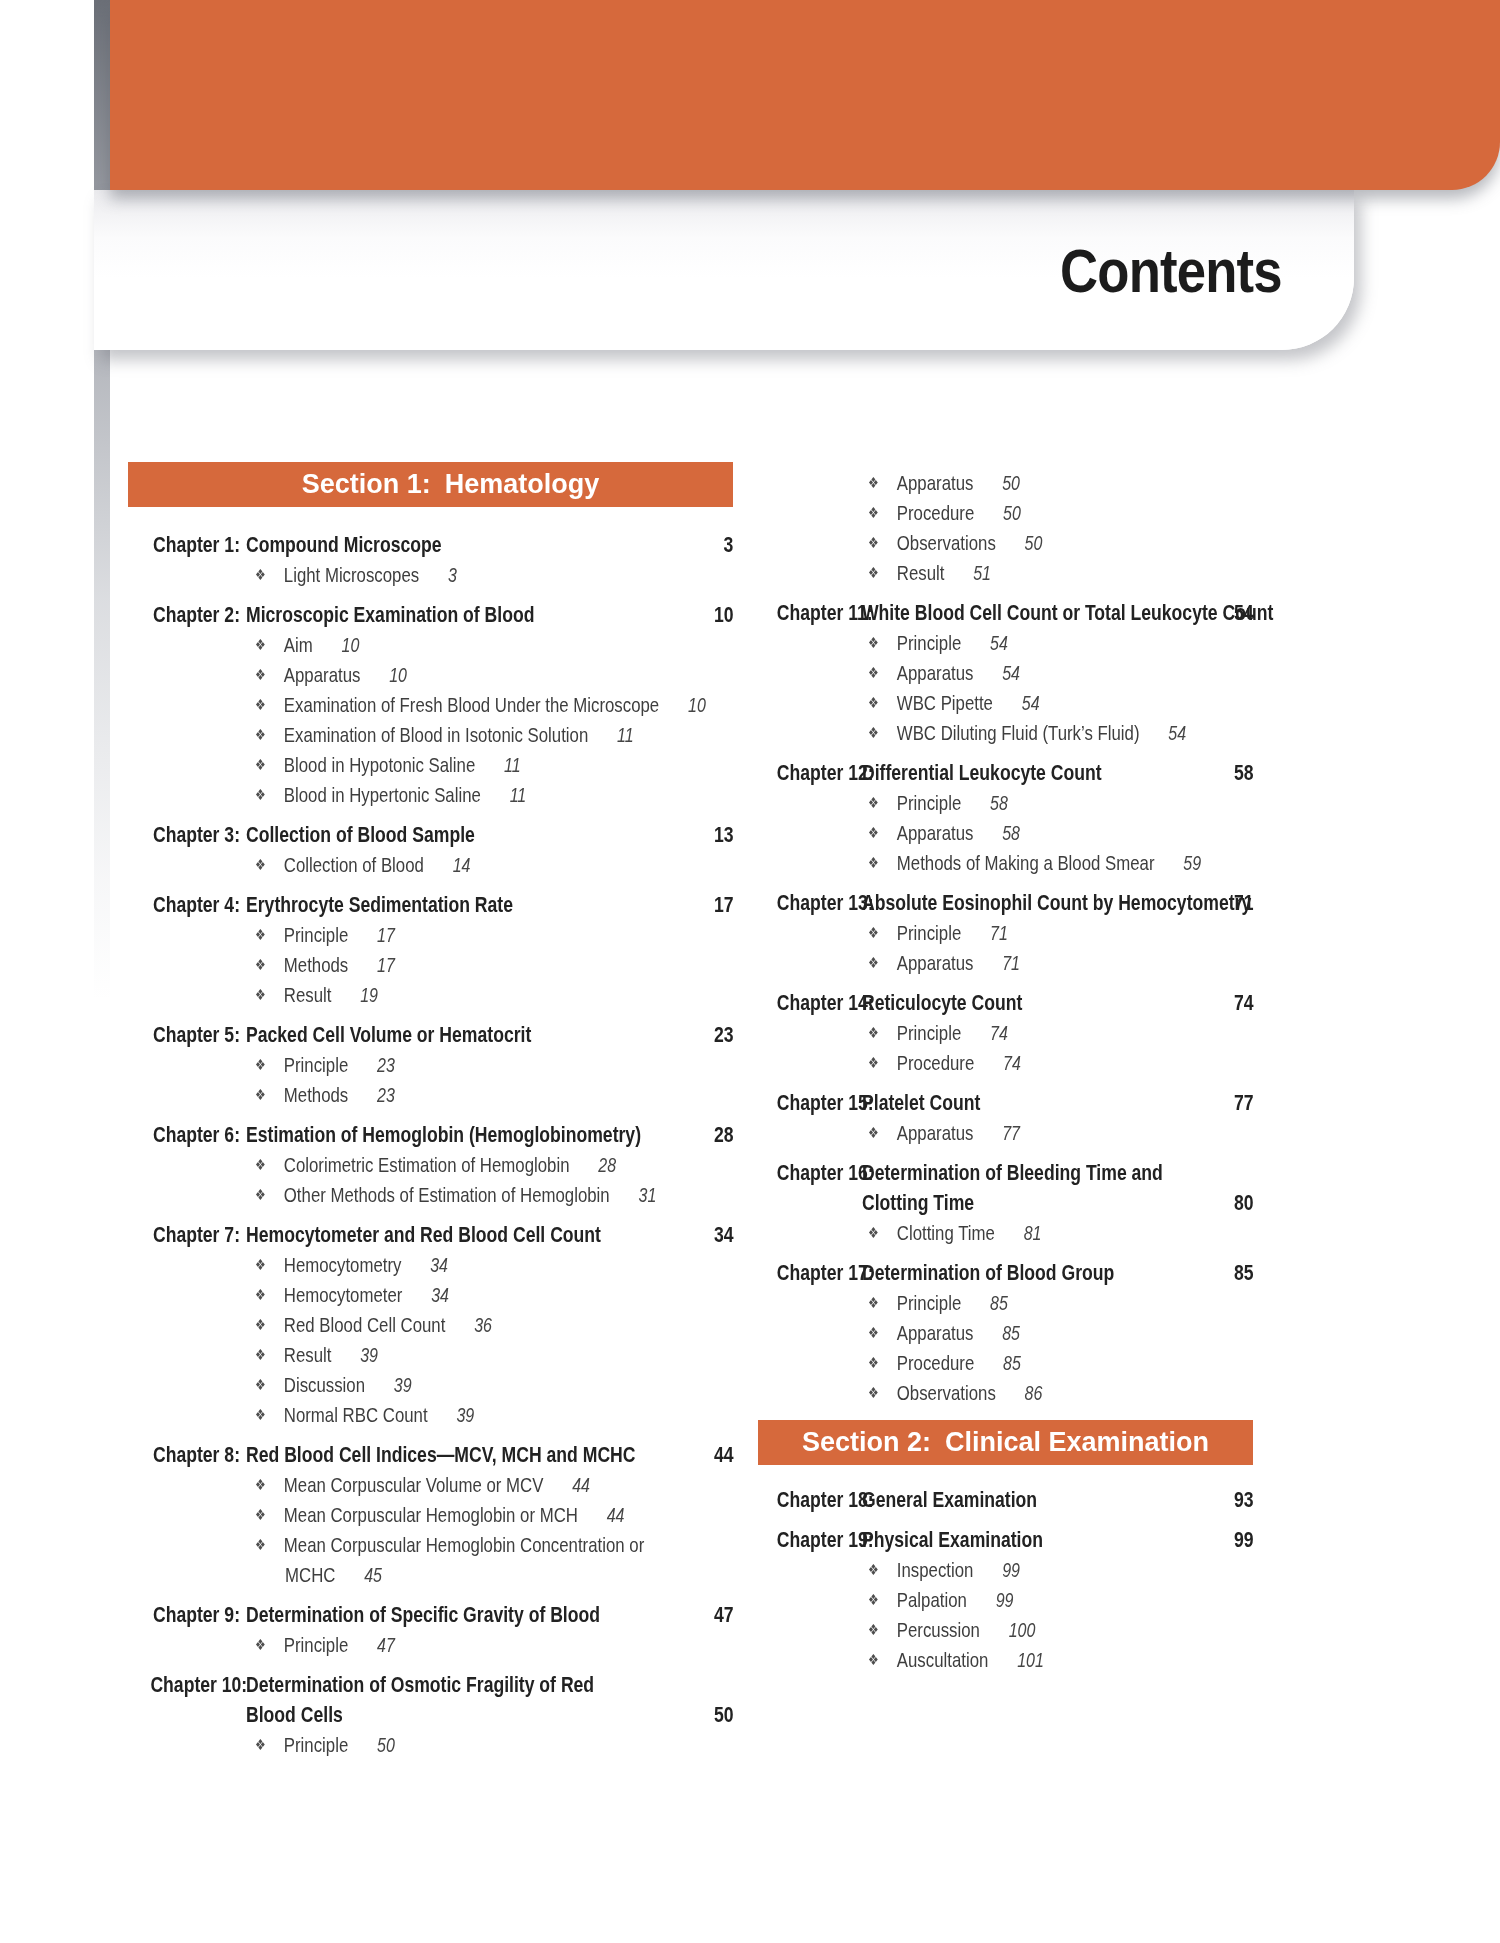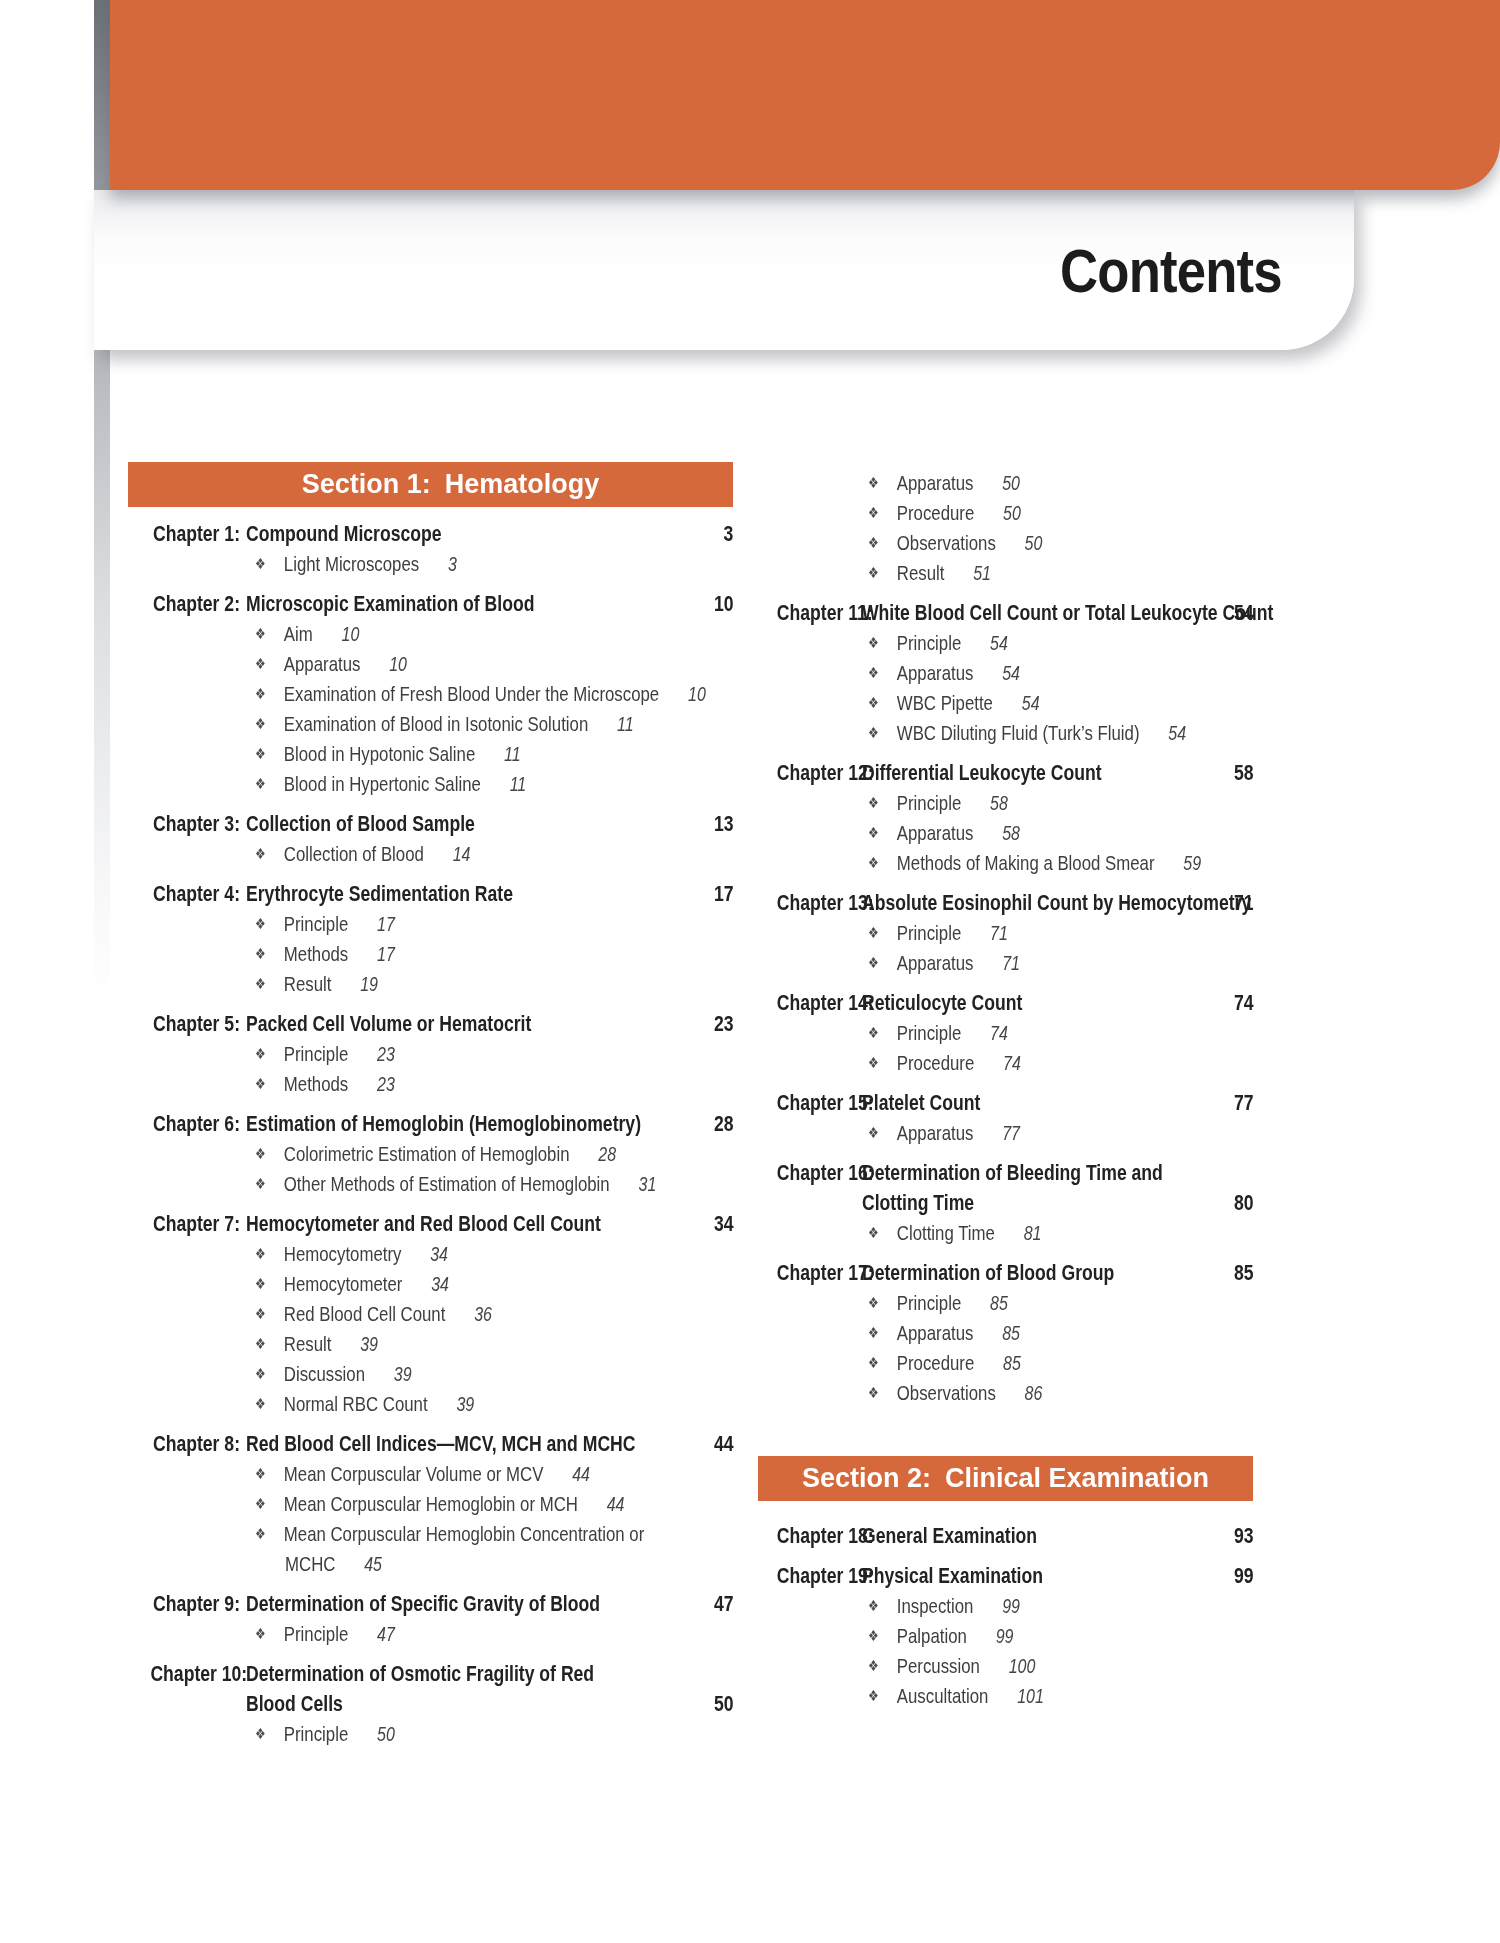--- a/index.html
+++ b/index.html
@@ -38,22 +38,22 @@
   
   .col{position:absolute;--cx:0.8;}
   .col-left {left:128px;top:462px;width:605px;--labelw:112px;--titlex:118px;--bulletx:127px;--textx:157px;}
   .col-right{left:758px;top:468px;width:495px;--labelw:94px; --titlex:104px;--bulletx:110px;--textx:137px;}
 
   .section-banner{
     height:45px;background:var(--orange);color:#ffffff;
     display:flex;align-items:center;justify-content:center;gap:14px;
     font-size:27px;font-weight:bold;white-space:nowrap;
   }
-  .section-banner.first{margin-bottom:12px;padding-left:40px;}
-  .section-banner.mid{margin-top:48px;margin-bottom:20px;align-items:center;}
+  .section-banner.first{margin-bottom:23px;padding-left:40px;}
+  .section-banner.mid{margin-top:12px;margin-bottom:20px;align-items:center;}
 
   .row{position:relative;height:30px;}
   .row.two{height:60px;}
   .row.chapter{margin-top:10px;}
   .row.chapter.after-sec{margin-top:0;}
   .row span{line-height:30px;display:inline-block;}
 
   .ch-label{
     position:absolute;left:0;top:0;width:var(--labelw);text-align:right;
     font-size:22px;font-weight:bold;color:#222;white-space:nowrap;

